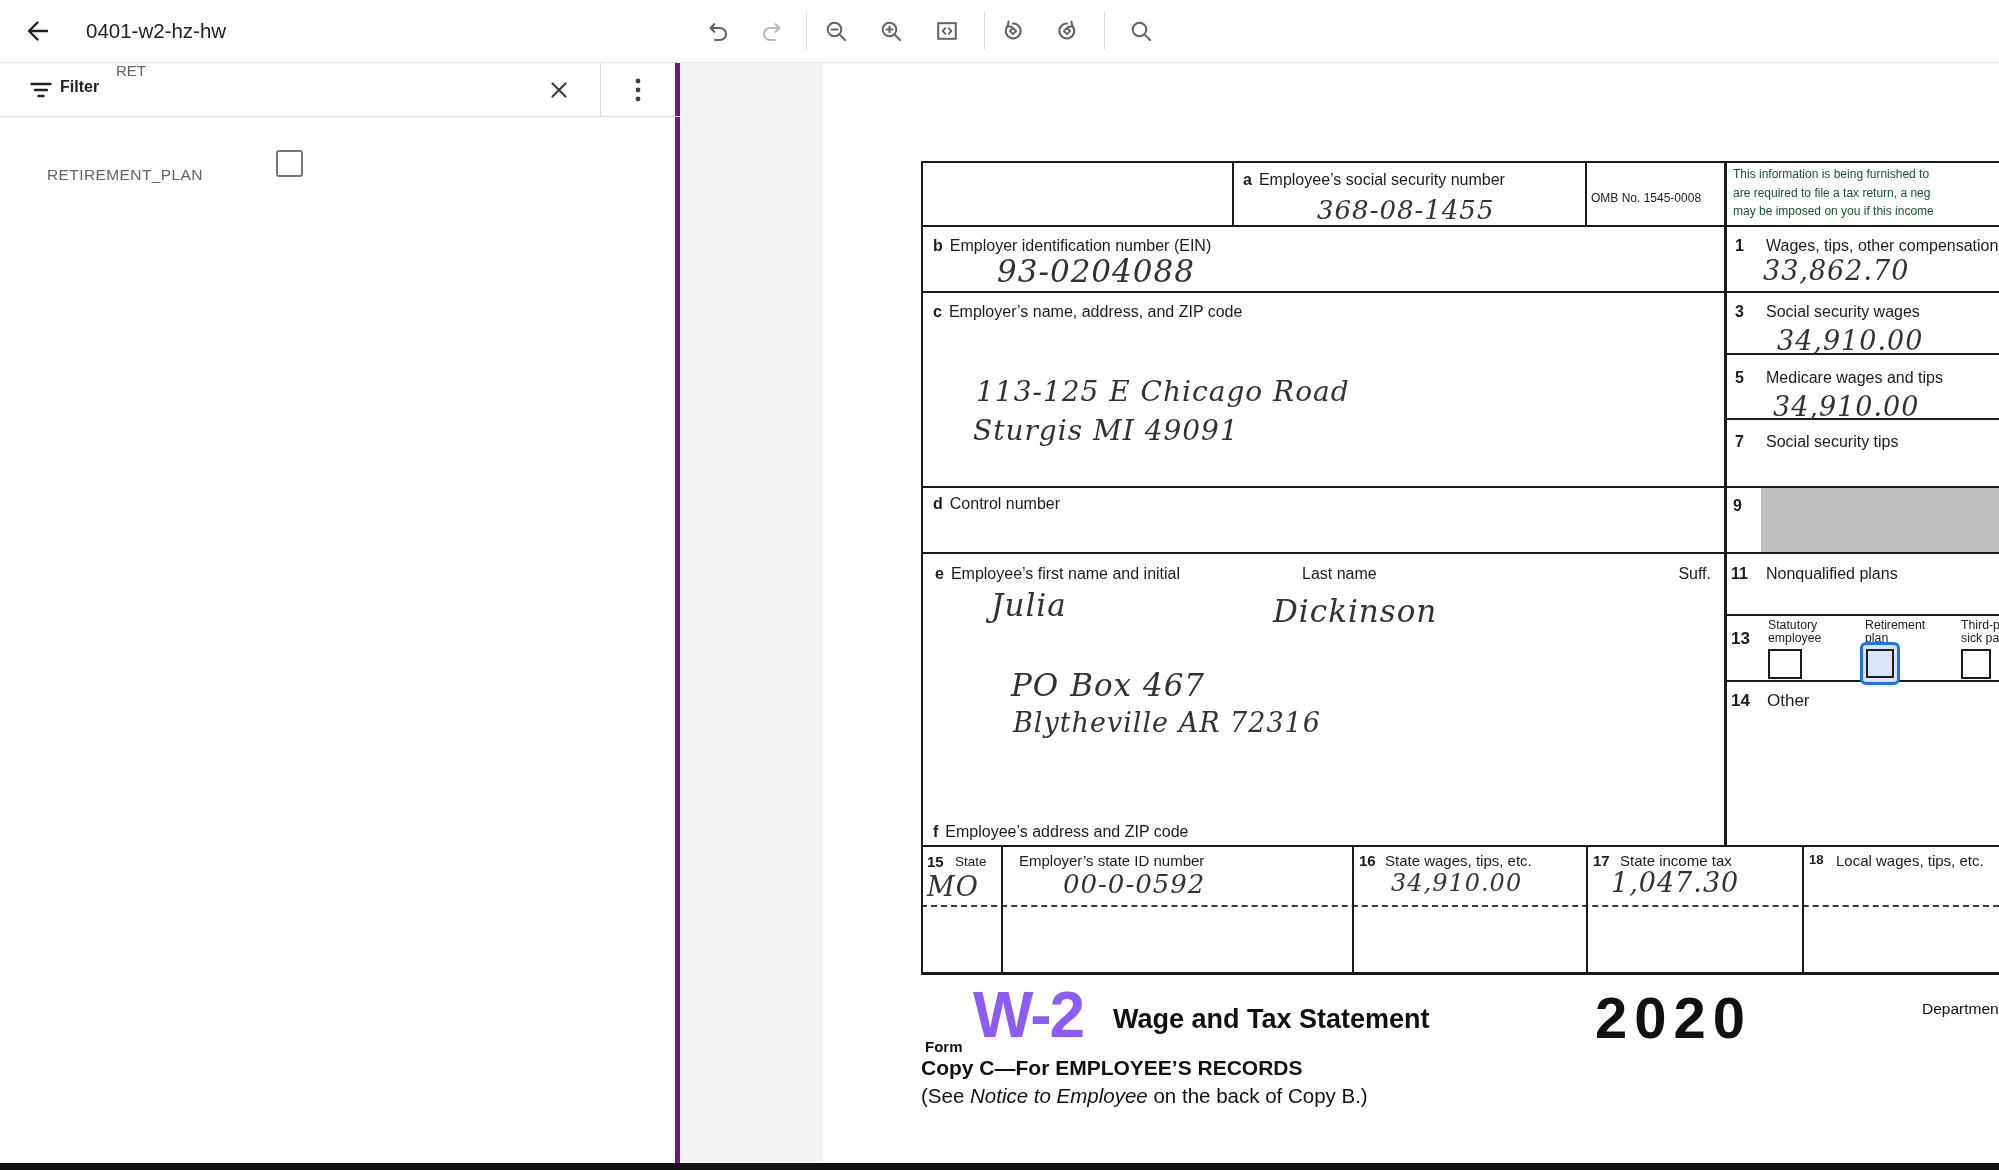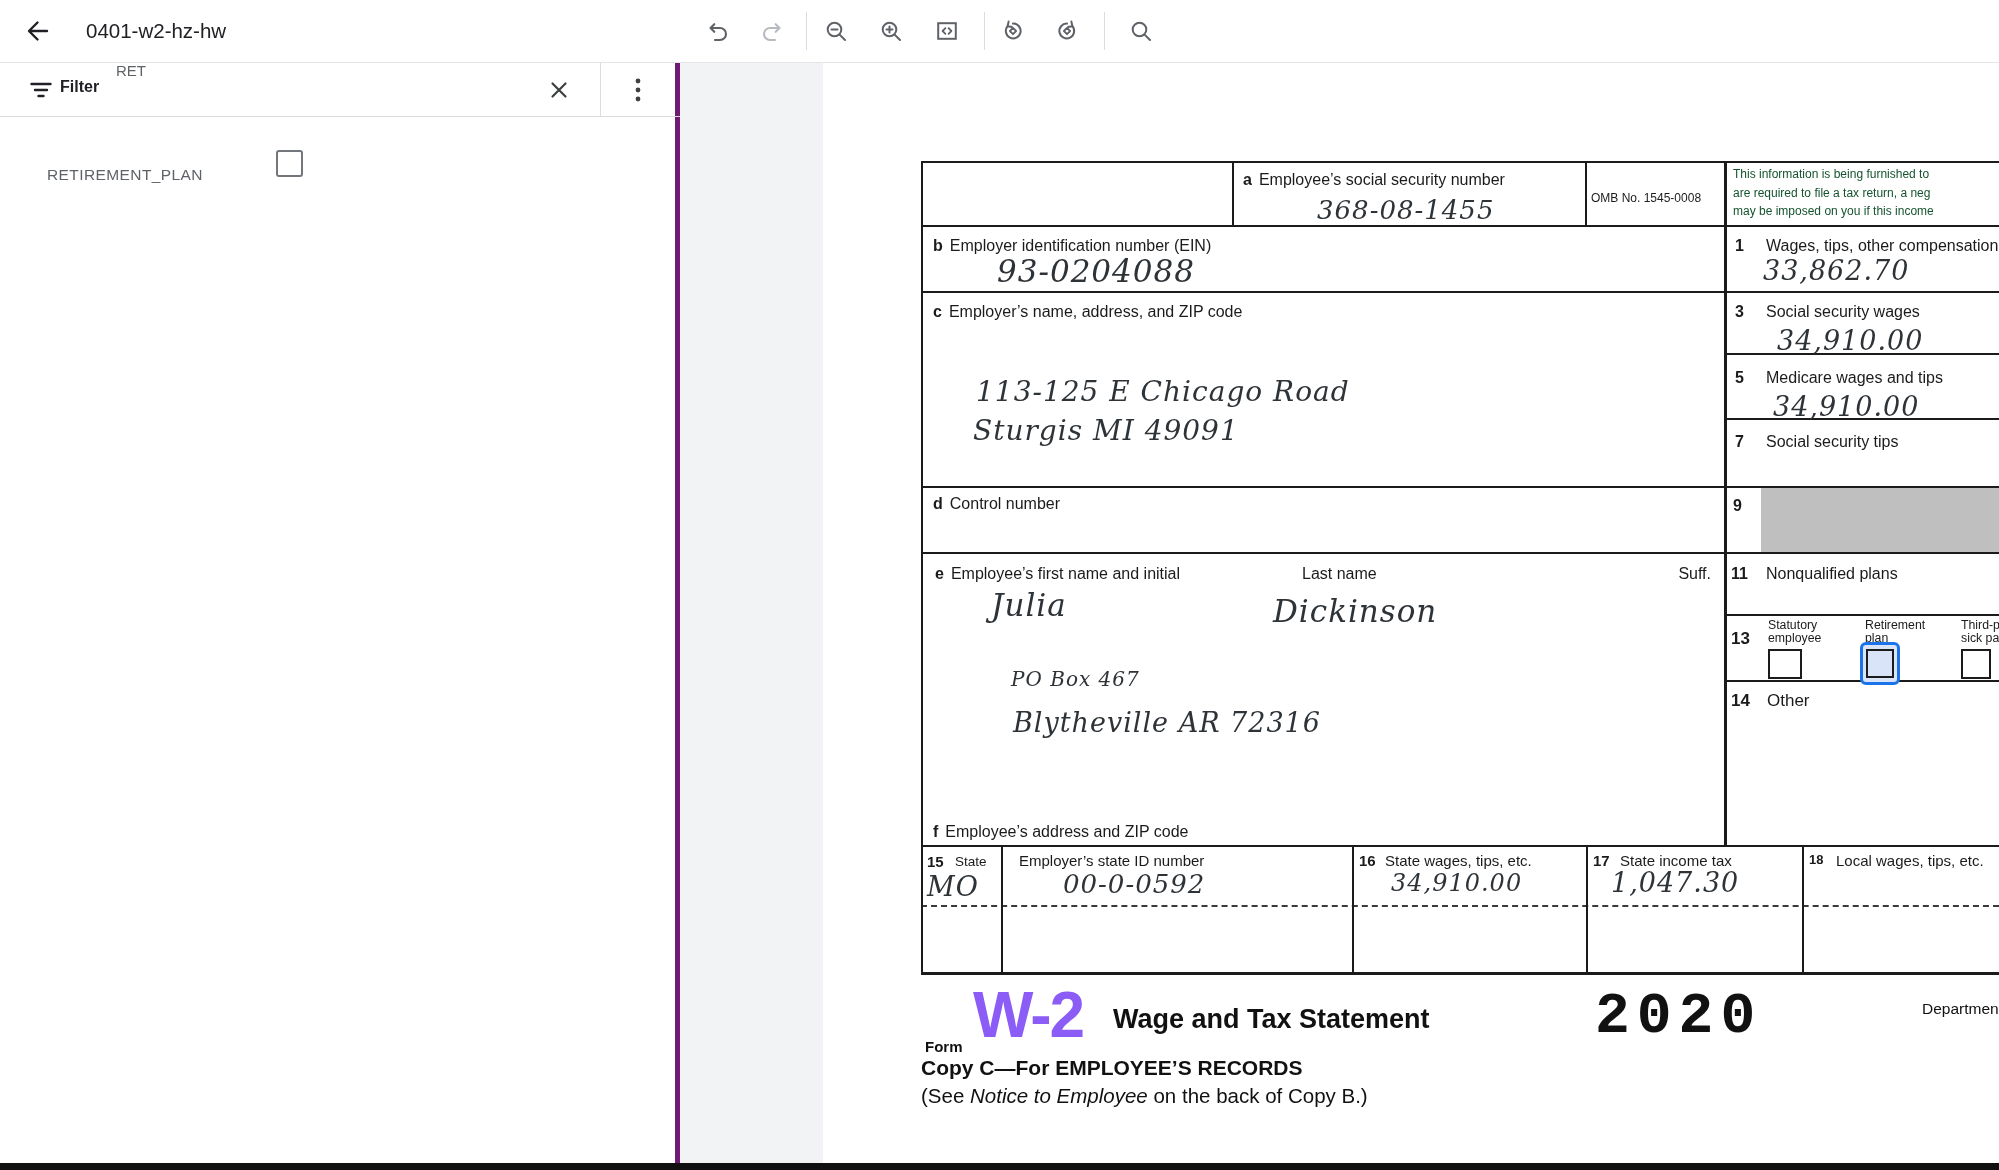--- a/index.html
+++ b/index.html
@@ -46,21 +46,21 @@
   .cb{position:absolute;border:2px solid #1b1b1b;background:#fff}
   .cb-hi{position:absolute;border:3px solid #1a73e8;border-radius:6px;background:#d9e4f8}
   .cb-hi .inner{position:absolute;left:3px;top:4px;width:24px;height:25px;
                 border:2px solid #1b1b1b}
   .gray9{position:absolute;background:#bfbfbf}
   .info{position:absolute;font-size:12px;line-height:18.5px;color:#14532d;white-space:nowrap}
   
   .f-form{position:absolute;font-size:15px;font-weight:700;color:#111}
   .f-w2{position:absolute;font-size:64px;font-weight:900;letter-spacing:-2px;color:#8b5cf6}
   .f-title{position:absolute;font-size:27px;font-weight:700;color:#111}
-  .f-year{position:absolute;font-family:Liberation Mono, monospace;font-weight:700;
+  .f-year{position:absolute;font-family:Liberation Sans, sans-serif;font-weight:700;
           font-size:58px;letter-spacing:7px;color:#111}
   .f-dept{position:absolute;font-size:15.5px;color:#111;white-space:nowrap}
   .f-copy{position:absolute;font-size:21px;font-weight:700;color:#111}
   .f-see{position:absolute;font-size:20.5px;color:#111;white-space:nowrap}
   .bottom-bar{position:absolute;left:0;top:1163px;width:1999px;height:7px;background:#101010}
   svg{display:block}
 </style>
 </head>
 <body>
 
@@ -203,21 +203,21 @@
     <div class="hw" style="left:55px;top:214px;font-size:28px">113-125 E Chicago Road</div>
     <div class="hw" style="left:52px;top:253px;font-size:28px">Sturgis MI 49091</div>
 
     <div class="lab" style="left:12px;top:334px"><b>d</b><span>Control number</span></div>
 
     <div class="lab" style="left:14px;top:404px"><b>e</b><span>Employee’s first name and initial</span></div>
     <div class="lab" style="left:381px;top:404px">Last name</div>
     <div class="lab" style="left:712px;top:404px;width:78px;text-align:right">Suff.</div>
     <div class="hw" style="left:70px;top:426px;font-size:31px">Julia</div>
     <div class="hw" style="left:352px;top:432px;font-size:31px">Dickinson</div>
-    <div class="hw" style="left:90px;top:506px;font-size:20px">PO Box 467</div>
+    <div class="hw" style="left:90px;top:506px;font-size:31px">PO Box 467</div>
     <div class="hw" style="left:92px;top:546px;font-size:27px">Blytheville AR 72316</div>
     <div class="lab" style="left:12px;top:662px"><b>f</b><span>Employee’s address and ZIP code</span></div>
 
     <div class="num" style="left:814px;top:76px">1</div>
     <div class="lab" style="left:845px;top:76px">Wages, tips, other compensation</div>
     <div class="hw" style="left:842px;top:94px;font-size:27px">33,862.70</div>
 
     <div class="num" style="left:814px;top:142px">3</div>
     <div class="lab" style="left:845px;top:142px">Social security wages</div>
     <div class="hw" style="left:856px;top:164px;font-size:27px">34,910.00</div>

